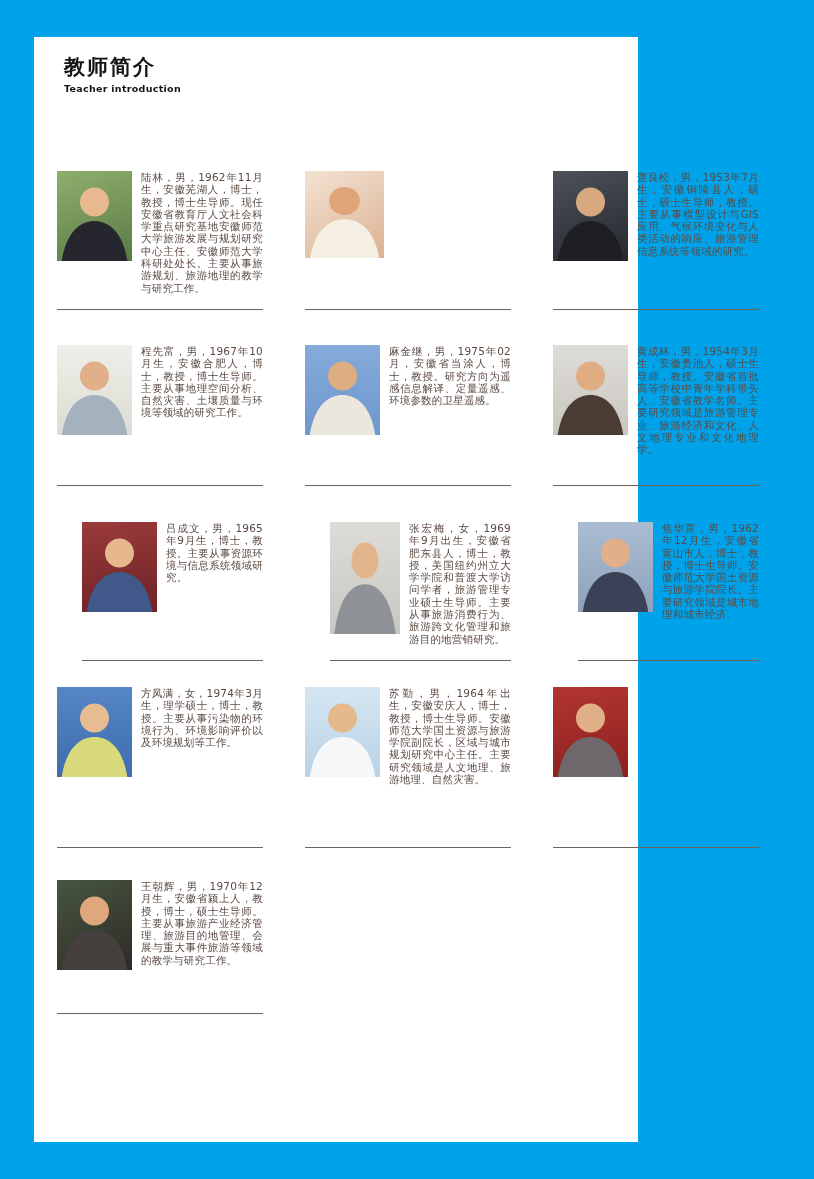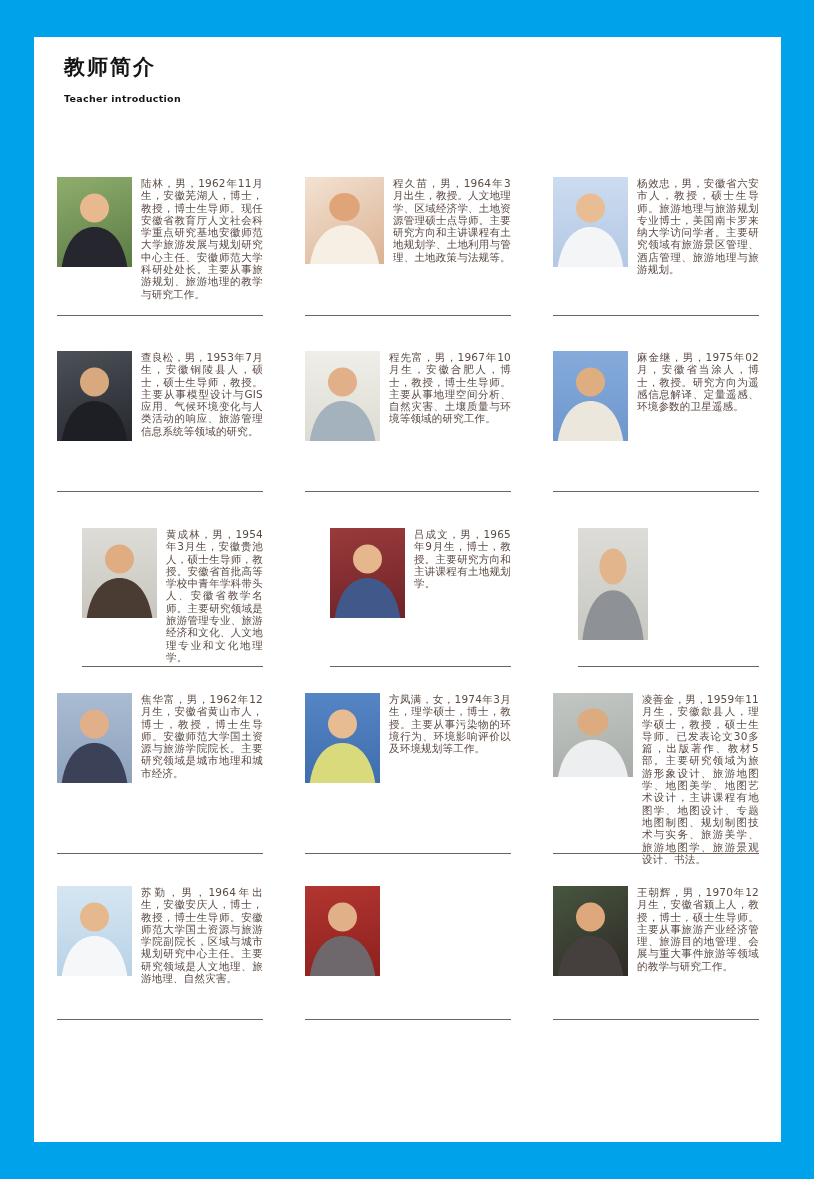--- a/index.html
+++ b/index.html
@@ -12,44 +12,44 @@
   *{margin:0;padding:0;box-sizing:border-box;}
   html,body{width:814px;height:1179px;overflow:hidden;}
   body{
     background:var(--frame);
     font-family:"DejaVu Sans","Liberation Sans",sans-serif;
     position:relative;
   }
   .paper{
     position:absolute;
     left:34px; top:37px;
-    width:747px; height:1105px;
+    width:604px; height:1105px;
     background:var(--paper);
   }
   .page-header{
     position:absolute;
     left:30px; top:16px;
   }
   .page-title{
     font-size:21px;
     font-weight:900;
     color:var(--ink);
     letter-spacing:2px;
     font-family:"DejaVu Sans","Liberation Sans",sans-serif;
   }
   .page-subtitle{
     font-size:9.5px;
     font-weight:bold;
     color:var(--ink);
-    margin-top:12px;
+    margin-top:2px;
     letter-spacing:0.3px;
   }
   .grid{
     position:absolute;
-    left:23px; top:140px;
+    left:23px; top:134px;
     display:grid;
     grid-template-columns:206px 206px 206px;
     grid-template-rows:139px 176px 175px 187px 166px;
     column-gap:42px;
   }
   .cell{
     border-bottom:1px solid var(--rule);
     overflow:visible;
   }
   .cell:nth-child(n+4):nth-child(-n+6){padding-top:35px;}
@@ -104,32 +104,20 @@
     </div>
   </div>
       <div class="cell">
     <div class="cell-body">
       <div class="photo" style="background: linear-gradient(150deg, rgb(243, 226, 210), rgb(219, 178, 148)); width: 79px; height: 87px;">
         <svg viewBox="0 0 75 90" preserveAspectRatio="none">
           <circle class="head" cx="37.5" cy="31" r="14.5" style="fill: rgb(223, 165, 121);"></circle>
           <path class="torso" d="M4,95 C8,60 24,50 37.5,50 C51,50 67,60 71,95 Z" style="fill: rgb(246, 240, 228);"></path>
         </svg>
       </div>
-      <p class="bio">程久苗，男，1964年3月出生，教授。人文地理学、区域经济学、土地资源管理硕士点导师。主要研究方向和主讲课程有土地规划学、土地利用与管理、土地政策与法规等。</p>
-    </div>
-  </div>
-      <div class="cell">
-    <div class="cell-body">
-      <div class="photo" style="background: linear-gradient(rgb(204, 220, 240), rgb(180, 200, 228));">
-        <svg viewBox="0 0 75 90" preserveAspectRatio="none">
-          <circle class="head" cx="37.5" cy="31" r="14.5" style="fill: rgb(233, 189, 148);"></circle>
-          <path class="torso" d="M4,95 C8,60 24,50 37.5,50 C51,50 67,60 71,95 Z" style="fill: rgb(243, 245, 247);"></path>
-        </svg>
-      </div>
-      <p class="bio">杨效忠，男，安徽省六安市人，教授，硕士生导师。旅游地理与旅游规划专业博士，美国南卡罗来纳大学访问学者。主要研究领域有旅游景区管理、酒店管理、旅游地理与旅游规划。</p>
     </div>
   </div>
       <div class="cell">
     <div class="cell-body">
       <div class="photo" style="background: linear-gradient(160deg, rgb(76, 82, 88), rgb(38, 40, 46));">
         <svg viewBox="0 0 75 90" preserveAspectRatio="none">
           <circle class="head" cx="37.5" cy="31" r="14.5" style="fill: rgb(216, 169, 126);"></circle>
           <path class="torso" d="M4,95 C8,60 24,50 37.5,50 C51,50 67,60 71,95 Z" style="fill: rgb(29, 31, 36);"></path>
         </svg>
       </div>
@@ -170,31 +158,32 @@
     </div>
   </div>
       <div class="cell">
     <div class="cell-body">
       <div class="photo" style="background: linear-gradient(170deg, rgb(154, 58, 60), rgb(110, 35, 39));">
         <svg viewBox="0 0 75 90" preserveAspectRatio="none">
           <circle class="head" cx="37.5" cy="31" r="14.5" style="fill: rgb(230, 182, 140);"></circle>
           <path class="torso" d="M4,95 C8,60 24,50 37.5,50 C51,50 67,60 71,95 Z" style="fill: rgb(65, 89, 138);"></path>
         </svg>
       </div>
-      <p class="bio">吕成文，男，1965年9月生，博士，教授。主要研究方向和主讲课程有土地规划学。</p>
+      <p class="bio">吕成文，男，1965年9月生，博士，教授。主要从事资源环境与信息系统领域研究。</p>
     </div>
   </div>
       <div class="cell">
     <div class="cell-body">
       <div class="photo" style="background: linear-gradient(rgb(221, 220, 216), rgb(200, 200, 194)); width: 70px; height: 112px;">
         <svg viewBox="0 0 75 90" preserveAspectRatio="none">
           <circle class="head" cx="37.5" cy="31" r="14.5" style="fill: rgb(227, 181, 140);"></circle>
           <path class="torso" d="M4,95 C8,60 24,50 37.5,50 C51,50 67,60 71,95 Z" style="fill: rgb(142, 145, 150);"></path>
         </svg>
       </div>
+      <p class="bio">张宏梅，女，1969年9月出生，安徽省肥东县人，博士，教授，美国纽约州立大学学院和普渡大学访问学者，旅游管理专业硕士生导师。主要从事旅游消费行为、旅游跨文化管理和旅游目的地营销研究。</p>
     </div>
   </div>
       <div class="cell">
     <div class="cell-body">
       <div class="photo" style="background: linear-gradient(rgb(169, 188, 210), rgb(142, 162, 188));">
         <svg viewBox="0 0 75 90" preserveAspectRatio="none">
           <circle class="head" cx="37.5" cy="31" r="14.5" style="fill: rgb(226, 176, 136);"></circle>
           <path class="torso" d="M4,95 C8,60 24,50 37.5,50 C51,50 67,60 71,95 Z" style="fill: rgb(59, 66, 87);"></path>
         </svg>
       </div>
@@ -203,31 +192,20 @@
   </div>
       <div class="cell">
     <div class="cell-body">
       <div class="photo" style="background: linear-gradient(rgb(85, 133, 196), rgb(63, 109, 174));">
         <svg viewBox="0 0 75 90" preserveAspectRatio="none">
           <circle class="head" cx="37.5" cy="31" r="14.5" style="fill: rgb(231, 188, 146);"></circle>
           <path class="torso" d="M4,95 C8,60 24,50 37.5,50 C51,50 67,60 71,95 Z" style="fill: rgb(216, 218, 124);"></path>
         </svg>
       </div>
       <p class="bio">方凤满，女，1974年3月生，理学硕士，博士，教授。主要从事污染物的环境行为、环境影响评价以及环境规划等工作。</p>
-    </div>
-  </div>
-      <div class="cell">
-    <div class="cell-body">
-      <div class="photo" style="background: linear-gradient(170deg, rgb(195, 199, 195), rgb(168, 172, 168)); width: 80px; height: 84px;">
-        <svg viewBox="0 0 75 90" preserveAspectRatio="none">
-          <circle class="head" cx="37.5" cy="31" r="14.5" style="fill: rgb(220, 171, 128);"></circle>
-          <path class="torso" d="M4,95 C8,60 24,50 37.5,50 C51,50 67,60 71,95 Z" style="fill: rgb(236, 238, 239);"></path>
-        </svg>
-      </div>
-      <p class="bio">凌善金，男，1959年11月生，安徽歙县人，理学硕士，教授，硕士生导师。已发表论文30多篇，出版著作、教材5部。主要研究领域为旅游形象设计、旅游地图学、地图美学、地图艺术设计，主讲课程有地图学、地图设计、专题地图制图、规划制图技术与实务、旅游美学、旅游地图学、旅游景观设计、书法。</p>
     </div>
   </div>
       <div class="cell">
     <div class="cell-body">
       <div class="photo" style="background: linear-gradient(rgb(213, 230, 242), rgb(185, 210, 230));">
         <svg viewBox="0 0 75 90" preserveAspectRatio="none">
           <circle class="head" cx="37.5" cy="31" r="14.5" style="fill: rgb(230, 184, 142);"></circle>
           <path class="torso" d="M4,95 C8,60 24,50 37.5,50 C51,50 67,60 71,95 Z" style="fill: rgb(245, 247, 249);"></path>
         </svg>
       </div>

